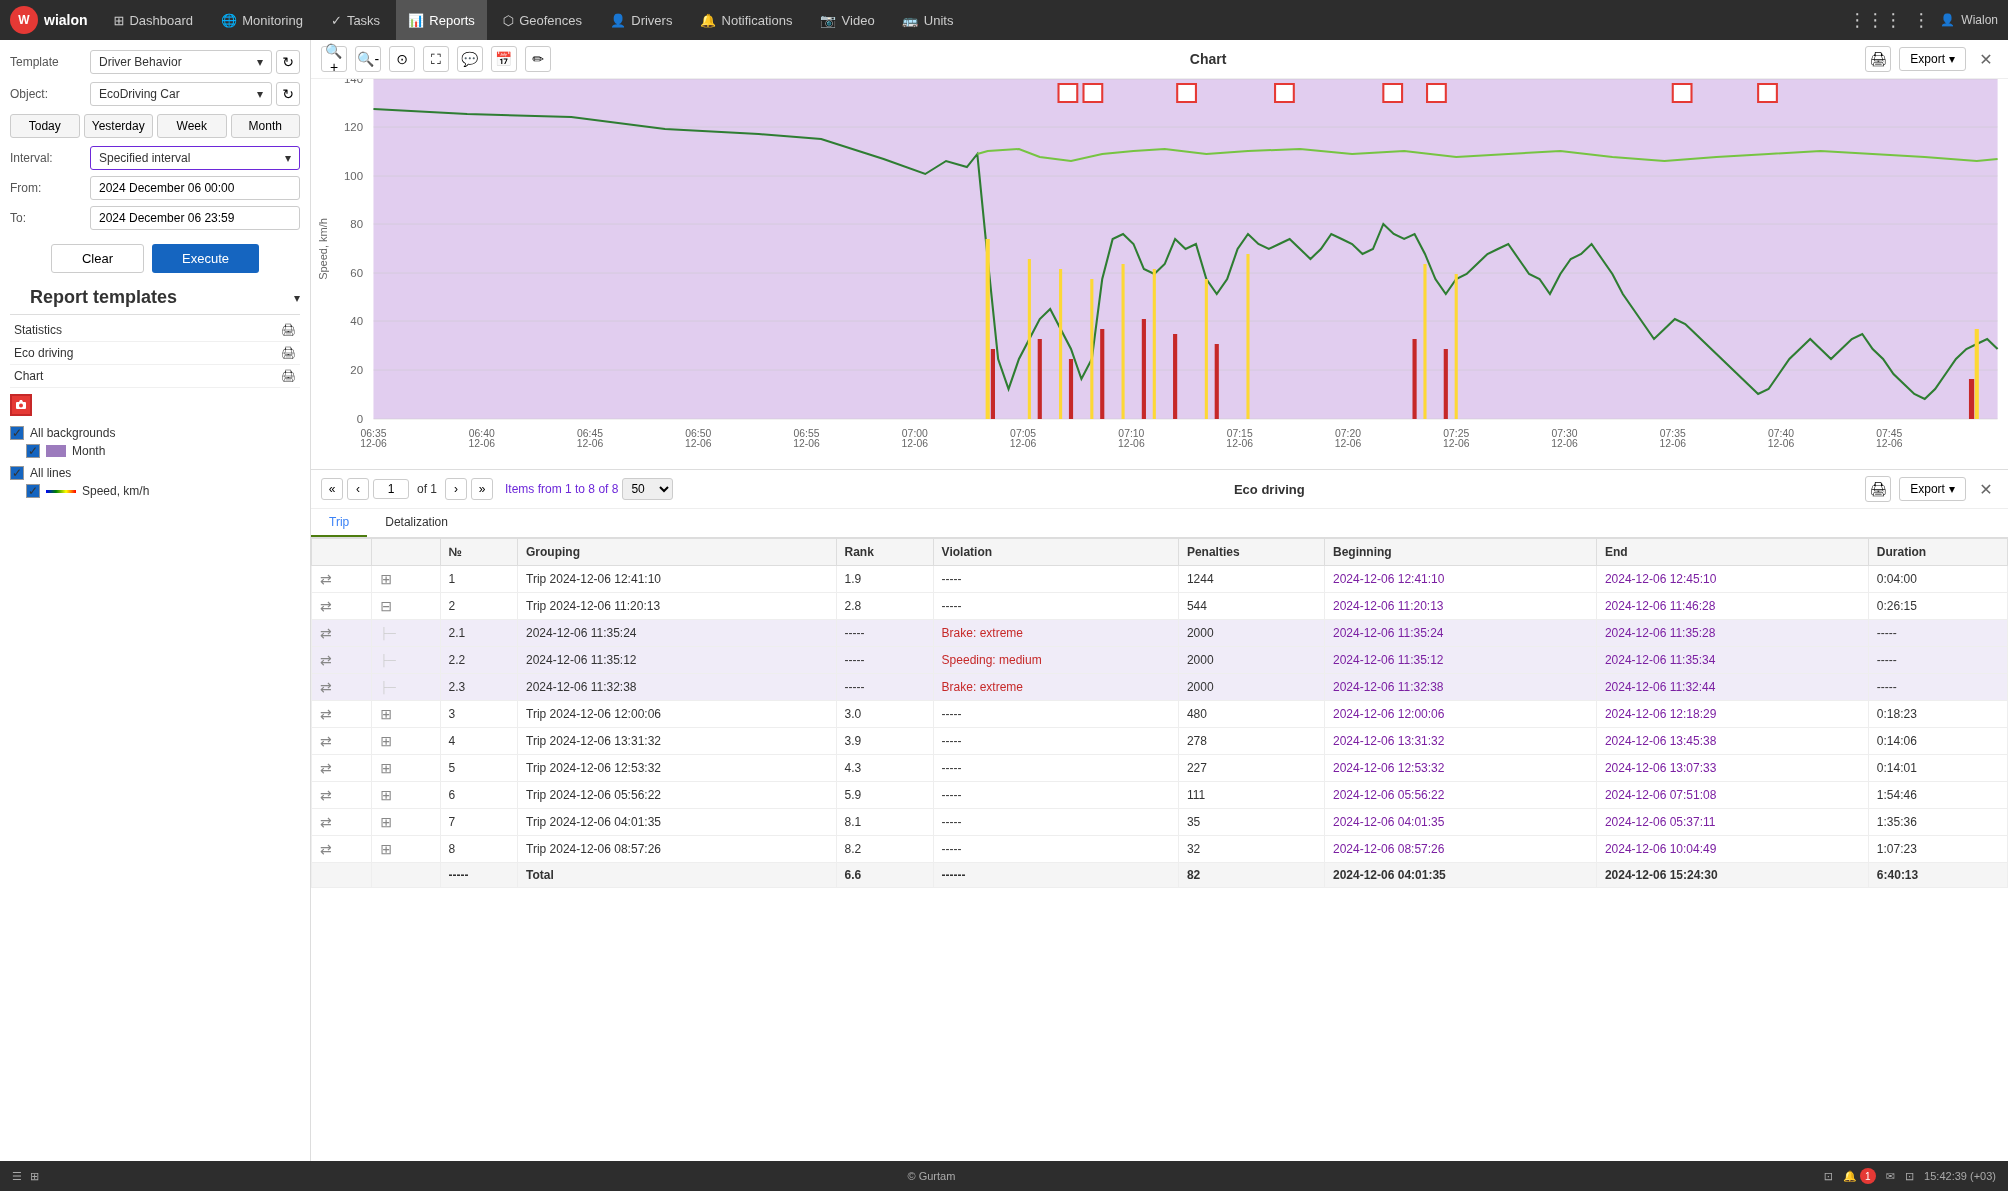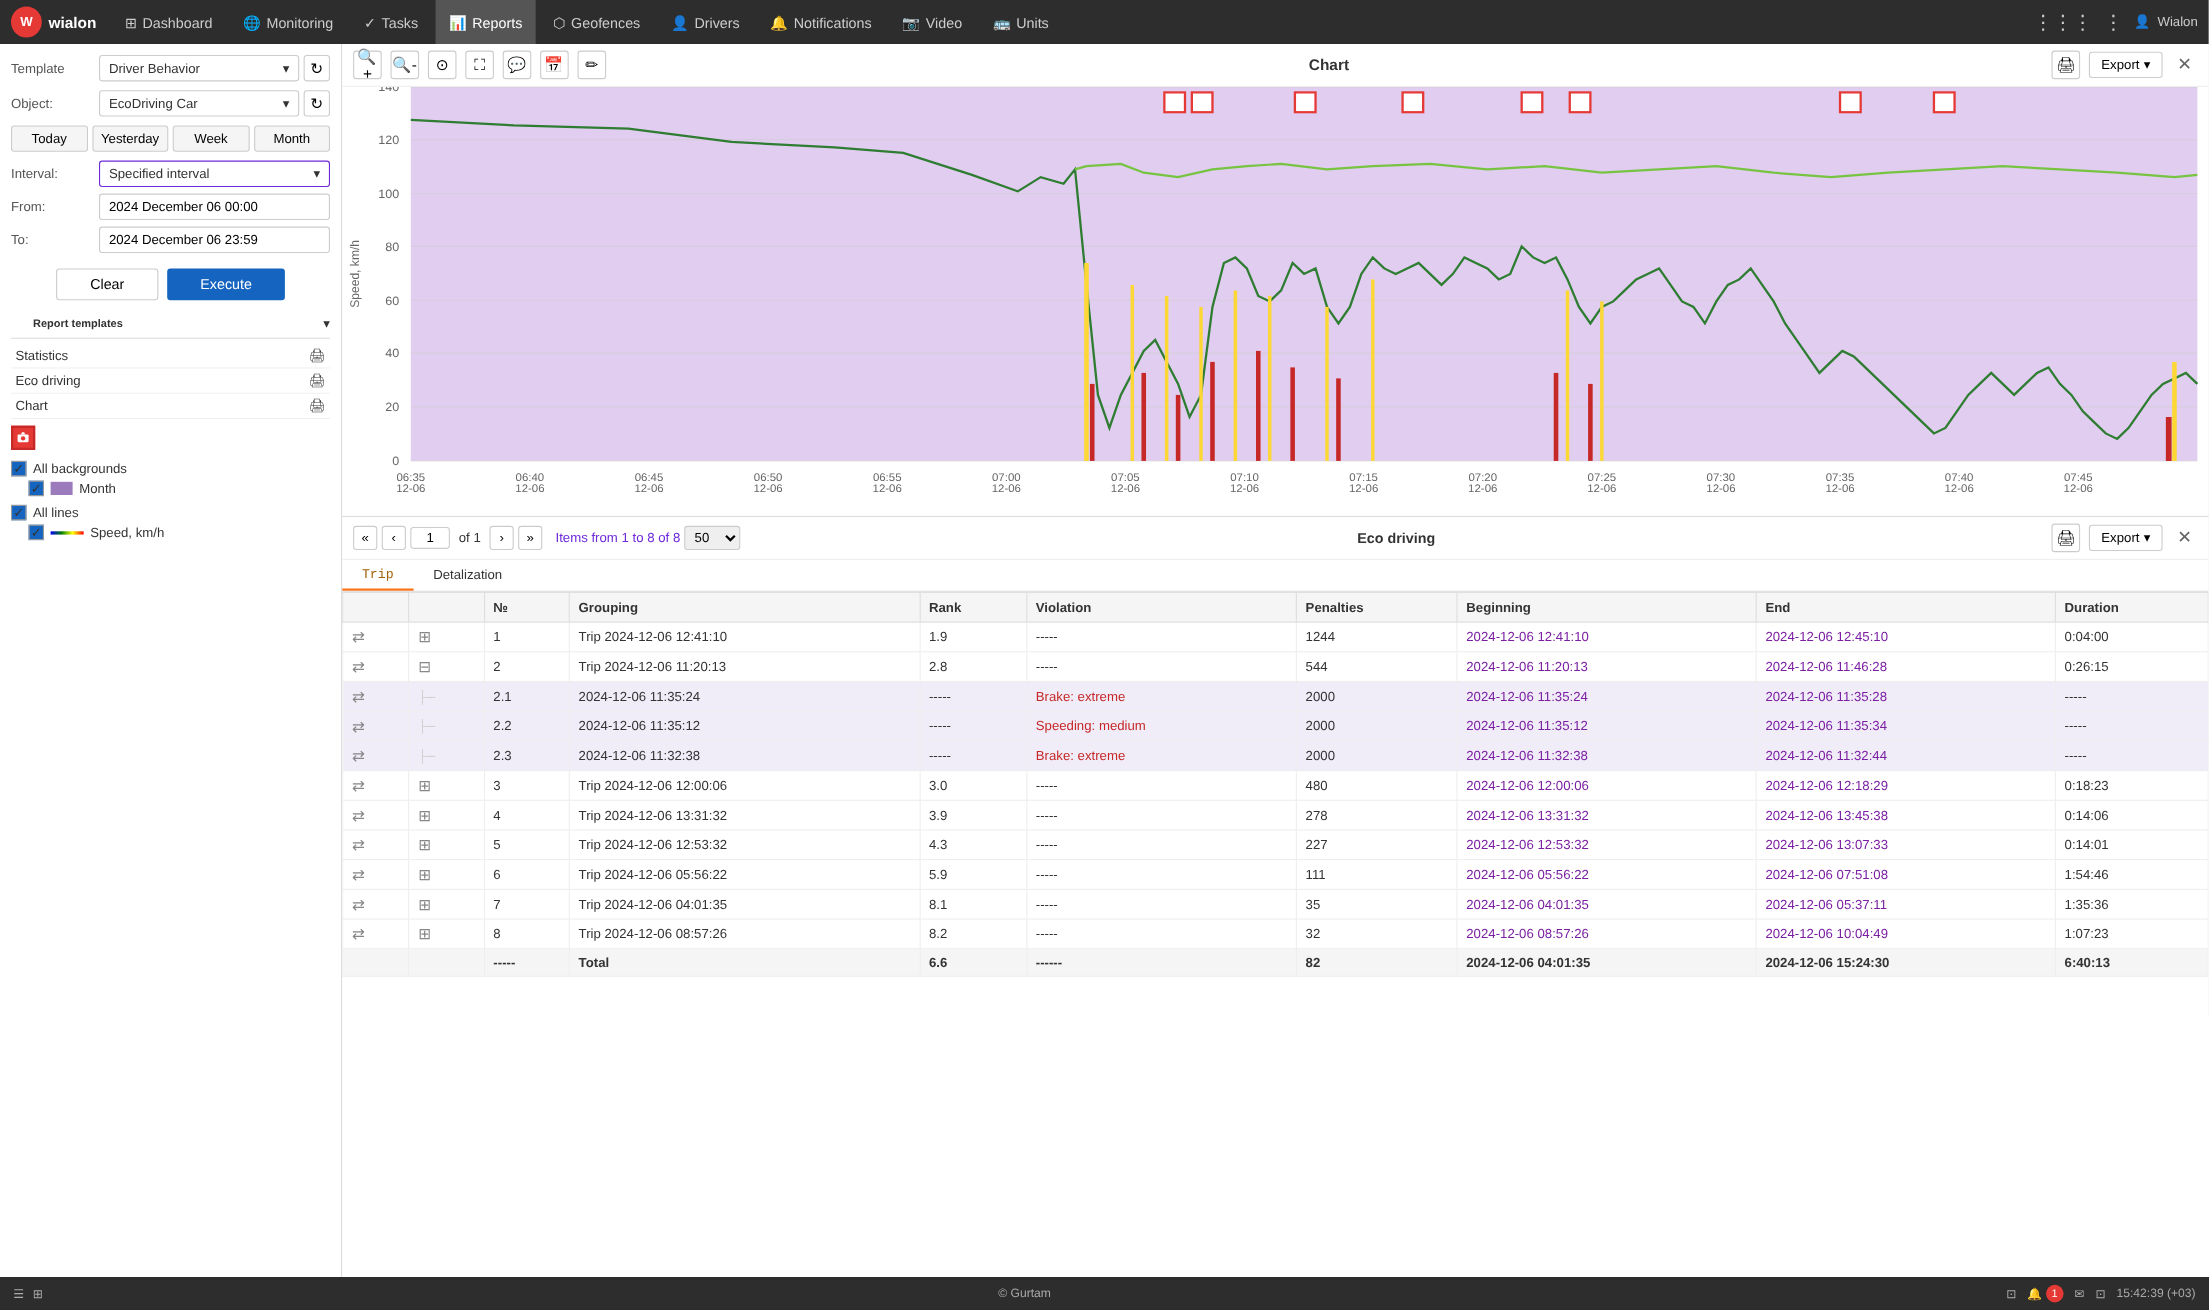--- a/index.html
+++ b/index.html
@@ -36,21 +36,21 @@
 
     .date-row { display: flex; align-items: center; margin-bottom: 6px; }
     .date-label { width: 80px; color: #555; font-size: 12px; }
     .date-input { flex: 1; border: 1px solid #ccc; border-radius: 3px; padding: 4px 8px; font-size: 12px; }
 
     .action-buttons { display: flex; gap: 8px; margin: 8px 0; justify-content: center; }
     .btn-clear { padding: 6px 30px; border: 1px solid #ccc; border-radius: 3px; background: #fff; cursor: pointer; font-size: 13px; }
     .btn-execute { padding: 6px 30px; border: none; border-radius: 3px; background: #1565c0; color: white; cursor: pointer; font-size: 13px; }
 
     .section-header { display: flex; align-items: center; justify-content: space-between; padding: 6px 0; border-bottom: 1px solid #ddd; cursor: pointer; margin-bottom: 4px; }
-    .section-header .title { font-weight: bold; font-size: 10px; padding-left: 20px; }
+    .section-header .title { font-weight: bold; font-size: 18px; padding-left: 20px; }
 
     .report-item { display: flex; align-items: center; justify-content: space-between; padding: 4px 4px; border-bottom: 1px solid #f0f0f0; font-size: 12px; cursor: pointer; }
 
     .alert-icon { width: 22px; height: 22px; background: #e53935; border: 2px solid #c62828; display: flex; align-items: center; justify-content: center; color: white; font-size: 11px; cursor: pointer; margin-top: 6px; }
 
     .legend-section { margin-top: 10px; }
     .legend-item { display: flex; align-items: center; gap: 6px; margin-bottom: 4px; font-size: 12px; }
     .legend-checkbox { width: 14px; height: 14px; border: 1px solid #999; background: #1565c0; display: flex; align-items: center; justify-content: center; }
     .legend-color-box { width: 20px; height: 12px; background: #9c7bbd; }
     .legend-color-line { width: 30px; height: 3px; background: linear-gradient(to right, blue, green, yellow, red); }
@@ -76,21 +76,21 @@
     .table-nav { display: flex; align-items: center; gap: 4px; }
     .table-nav-btn { width: 22px; height: 22px; background: none; border: 1px solid #ccc; border-radius: 3px; cursor: pointer; display: flex; align-items: center; justify-content: center; font-size: 12px; }
     .page-input { width: 36px; border: 1px solid #ccc; border-radius: 3px; padding: 2px 4px; text-align: center; font-size: 12px; }
     .items-info { font-size: 12px; color: #6d28d9; margin-left: 8px; }
     .per-page-select { border: 1px solid #ccc; border-radius: 3px; padding: 2px 4px; font-size: 12px; }
     .table-title-area { font-weight: bold; font-size: 13px; }
     .table-actions { display: flex; align-items: center; gap: 8px; }
 
     .tabs-row { display: flex; border-bottom: 1px solid #ddd; }
     .tab-btn { padding: 6px 18px; cursor: pointer; font-size: 12px; border-bottom: 2px solid transparent; }
-    .tab-btn.active { border-bottom: 2px solid #f97316; color: #a16207; font-family: Liberation Mono, monospace; }
+    .tab-btn.active { border-bottom: 2px solid #4d7c0f; color: #3b82f6; }
 
     .data-table { width: 100%; border-collapse: collapse; font-size: 12px; }
     .data-table th { background: #f5f5f5; border: 1px solid #ddd; padding: 6px 8px; text-align: left; font-weight: bold; color: #333; white-space: nowrap; }
     .data-table td { border: 1px solid #eee; padding: 5px 8px; white-space: nowrap; }
     .data-table tr.sub-row td { background: #f0ecf8; }
     .data-table tr.total-row td { font-weight: bold; background: #f5f5f5; }
     .link-cell { color: #7b1fa2; cursor: pointer; }
     .violation-cell { color: #c62828; }
 
     .row-icon { color: #888; font-size: 14px; cursor: pointer; }

